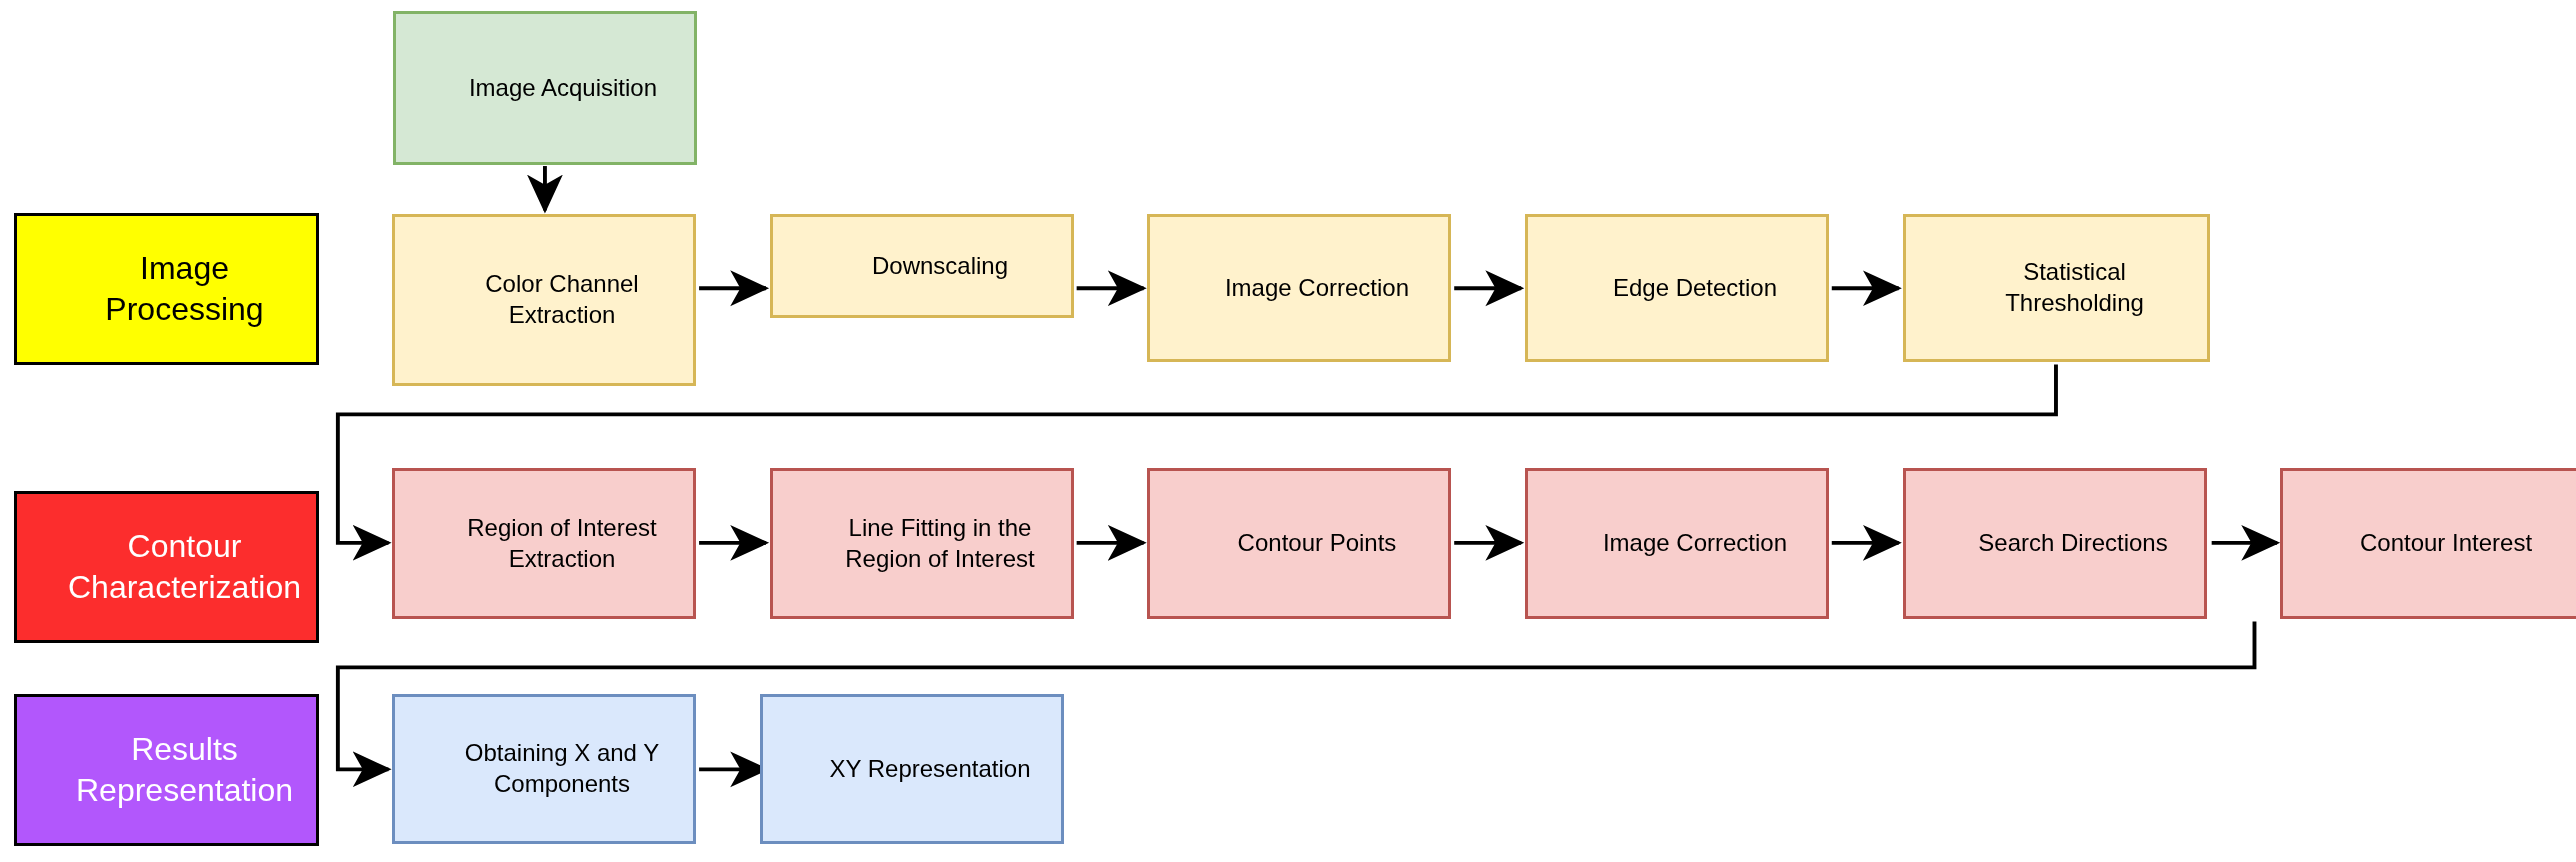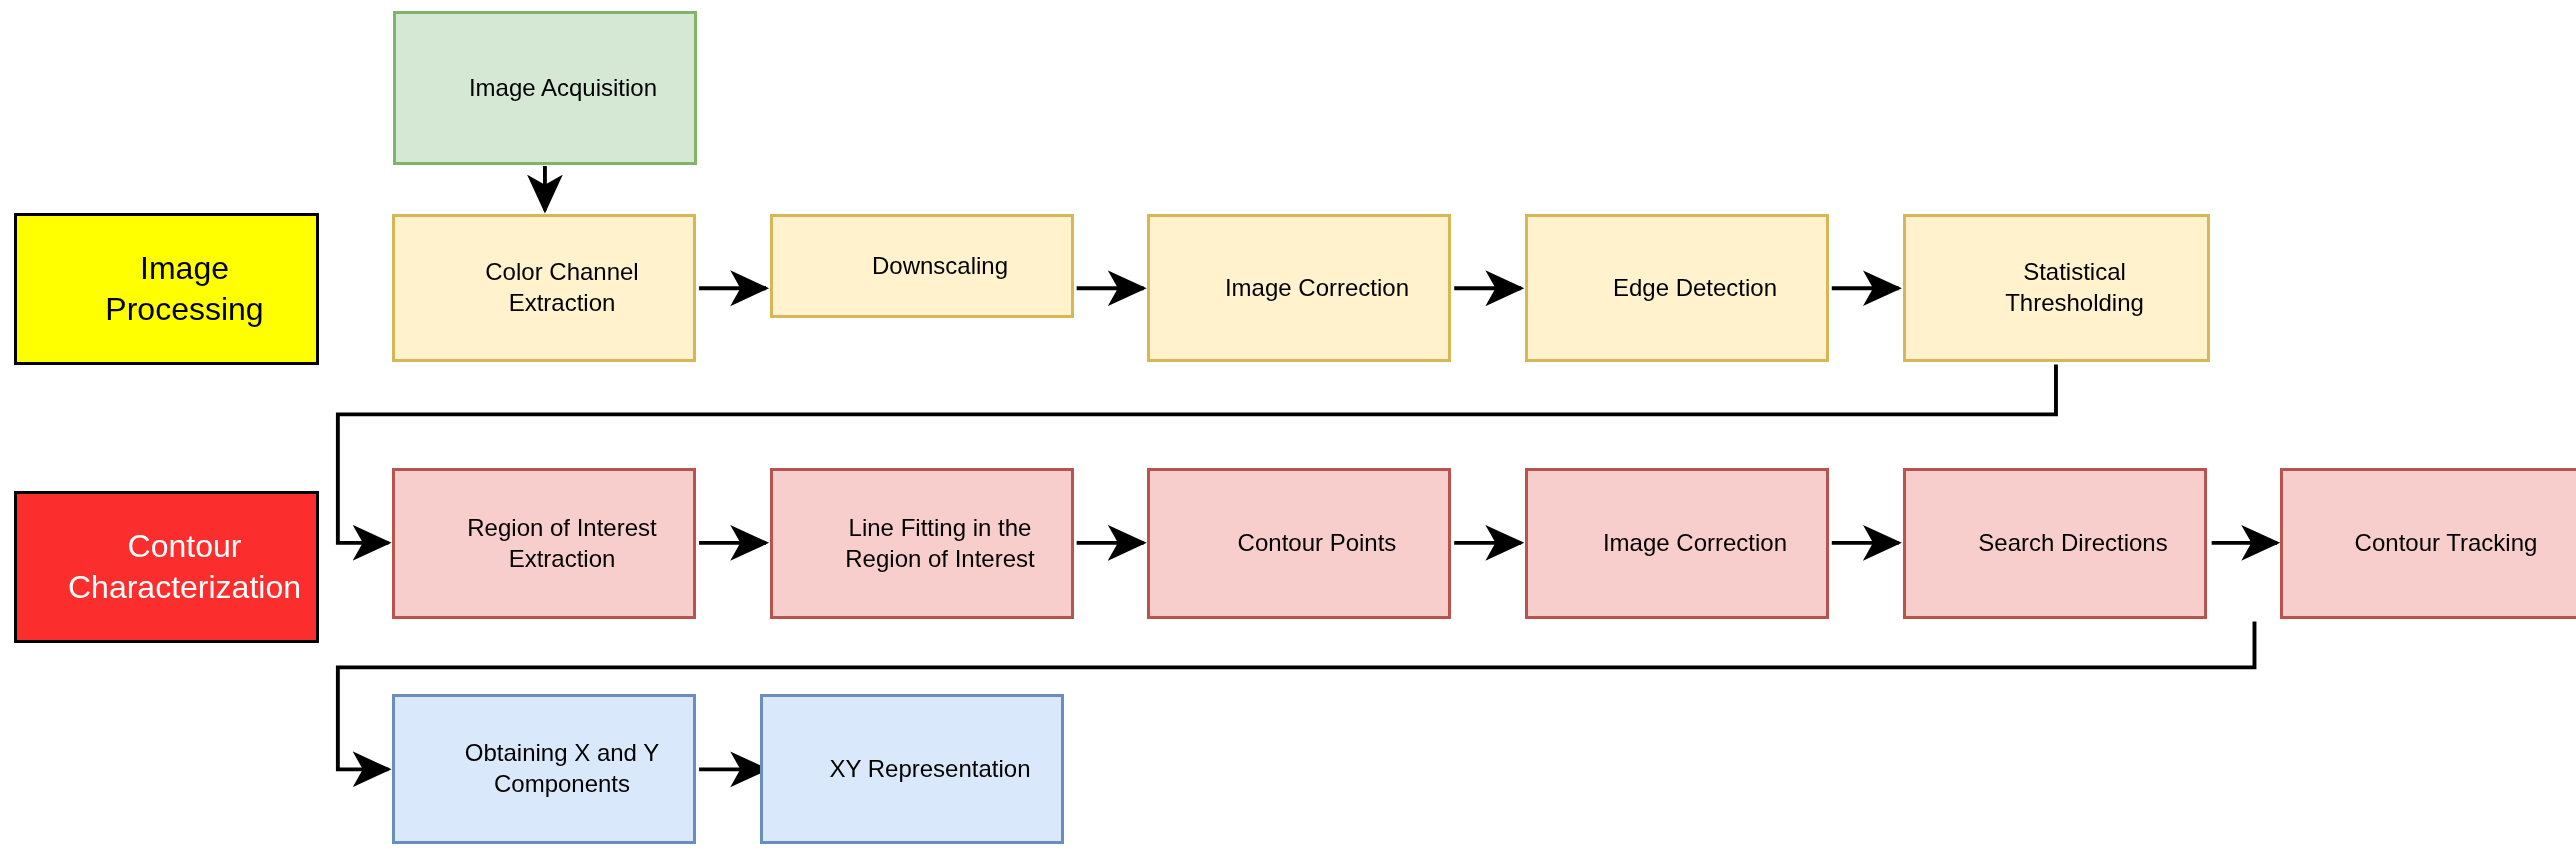--- a/index.html
+++ b/index.html
@@ -61,26 +61,30 @@
 
   <div class="node grouplabel g-yellow" style="left:14px;top:213px;width:305px;height:152px;">
     <span>Image Processing</span>
   </div>
 
   <div class="node grouplabel g-red" style="left:14px;top:468px;width:305px;height:152px;">
     <span>Contour
 Characterization</span>
   </div>
 
+  <div class="node grouplabel g-purple" style="left:14px;top:694px;width:305px;height:152px;">
+    <span>Results
+Representation</span>
+  </div>
 
   <div class="node n-green" style="left:393px;top:11px;width:304px;height:154px;">
     <span>Image Acquisition</span>
   </div>
 
-  <div class="node n-gold" style="left:392px;top:214px;width:304px;height:148px;">
+  <div class="node n-gold" style="left:392px;top:214px;width:304px;height:172px;">
     <span>Color Channel
 Extraction</span>
   </div>
   <div class="node n-gold" style="left:770px;top:214px;width:304px;height:104px;">
     <span>Downscaling</span>
   </div>
   <div class="node n-gold" style="left:1147px;top:214px;width:304px;height:148px;">
     <span>Image Correction</span>
   </div>
   <div class="node n-gold" style="left:1525px;top:214px;width:304px;height:148px;">
@@ -102,21 +106,21 @@
   <div class="node n-pink" style="left:1147px;top:468px;width:304px;height:151px;">
     <span>Contour Points</span>
   </div>
   <div class="node n-pink" style="left:1525px;top:468px;width:304px;height:151px;">
     <span>Image Correction</span>
   </div>
   <div class="node n-pink" style="left:1903px;top:468px;width:304px;height:151px;">
     <span>Search Directions</span>
   </div>
   <div class="node n-pink" style="left:2280px;top:468px;width:327px;height:151px;">
-    <span style="margin-right:31px;">Contour Tracking</span>
+    <span style="margin-right:31px;">Contour Interest</span>
   </div>
 
   <div class="node n-blue" style="left:392px;top:694px;width:304px;height:150px;">
     <span>Obtaining X and Y
 Components</span>
   </div>
   <div class="node n-blue" style="left:760px;top:694px;width:304px;height:150px;">
     <span>XY Representation</span>
   </div>
 

